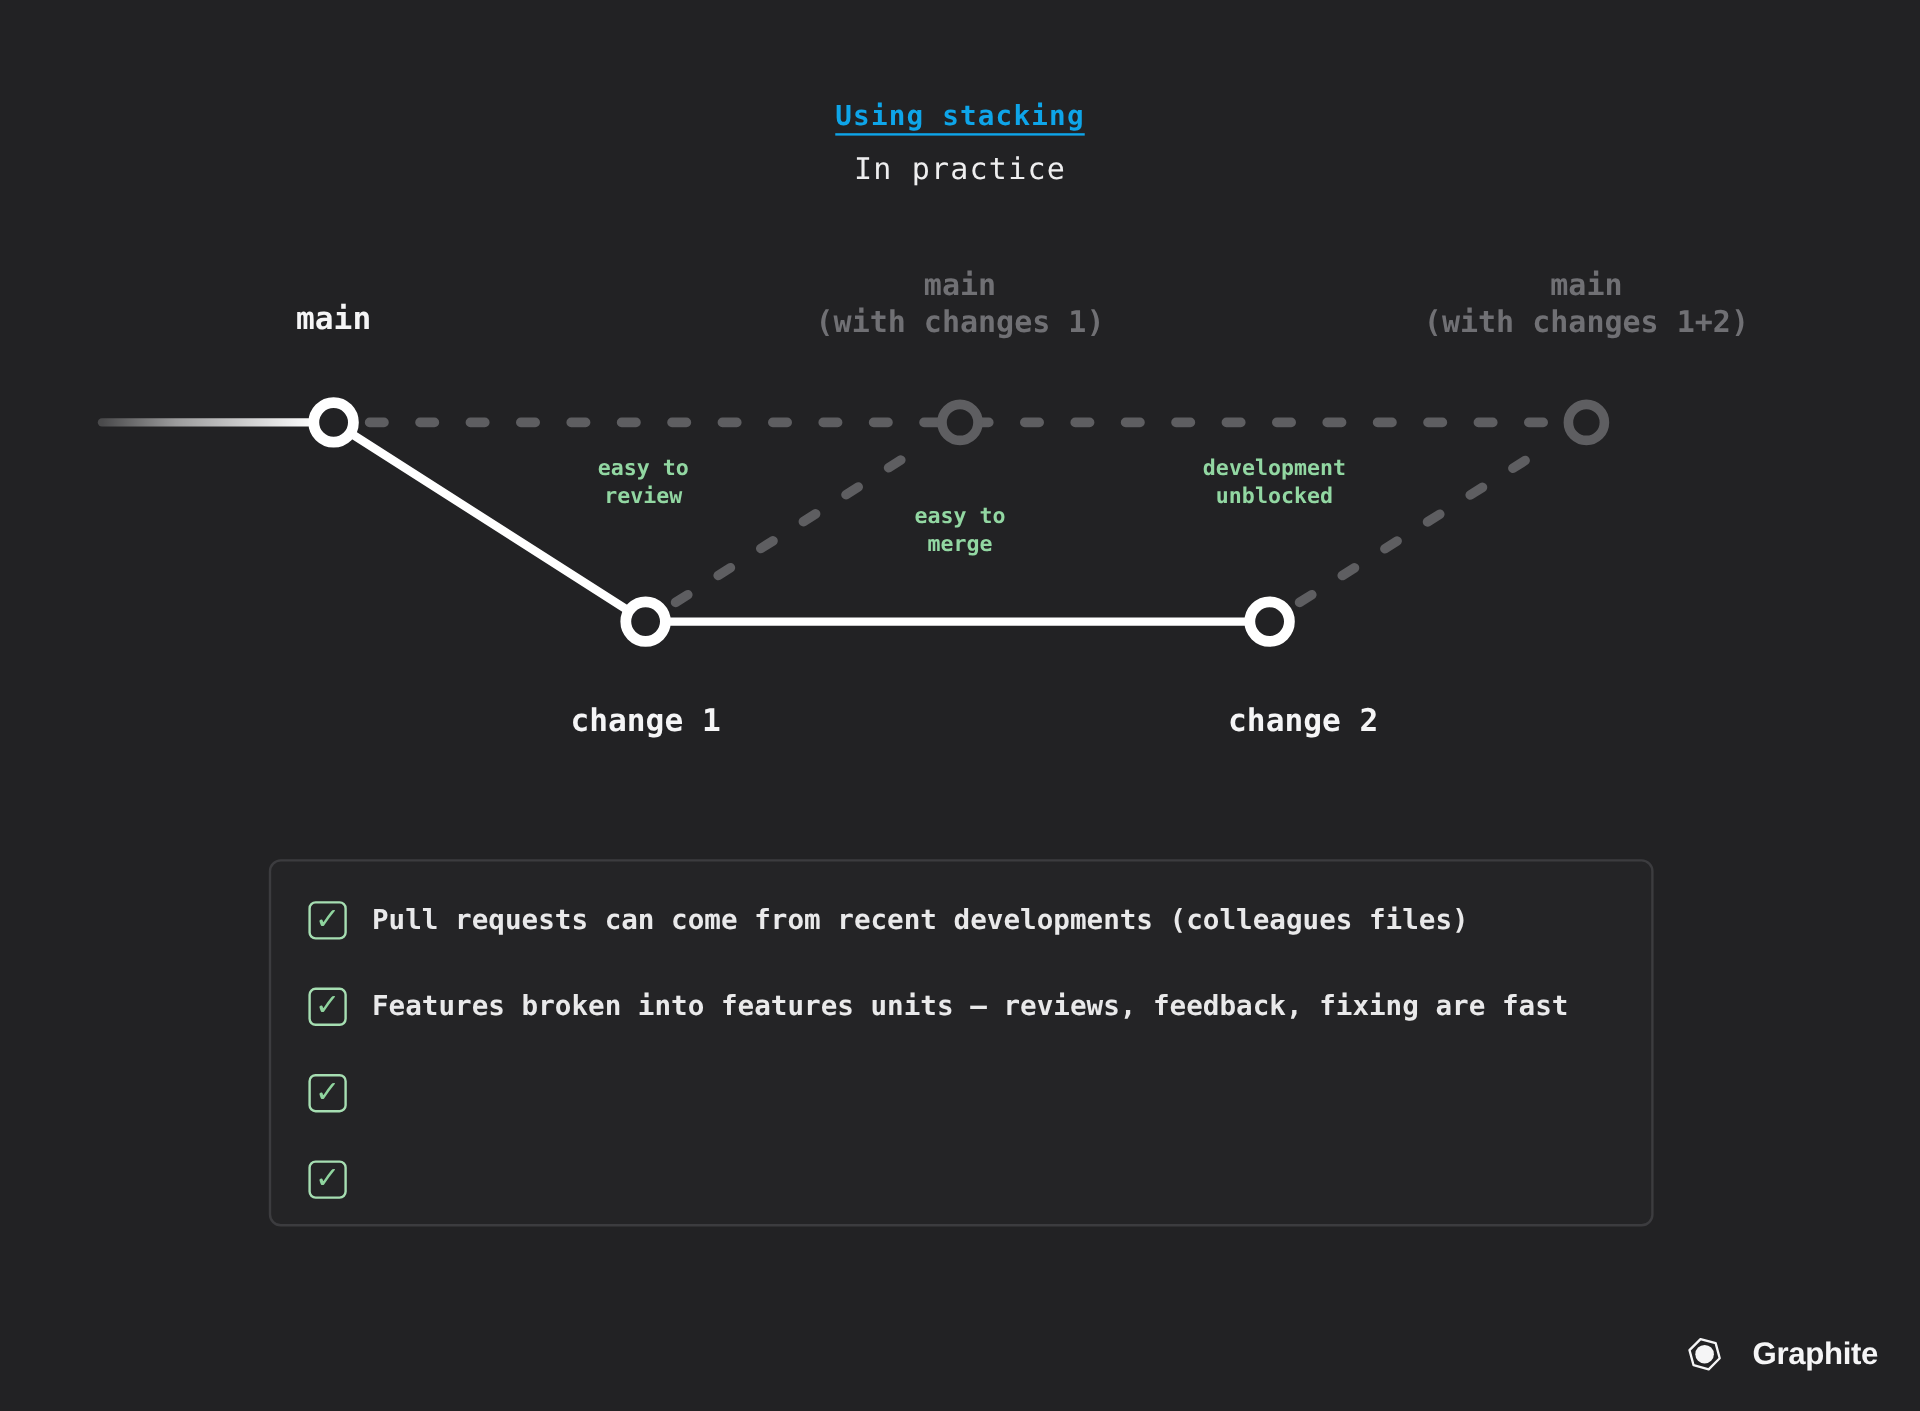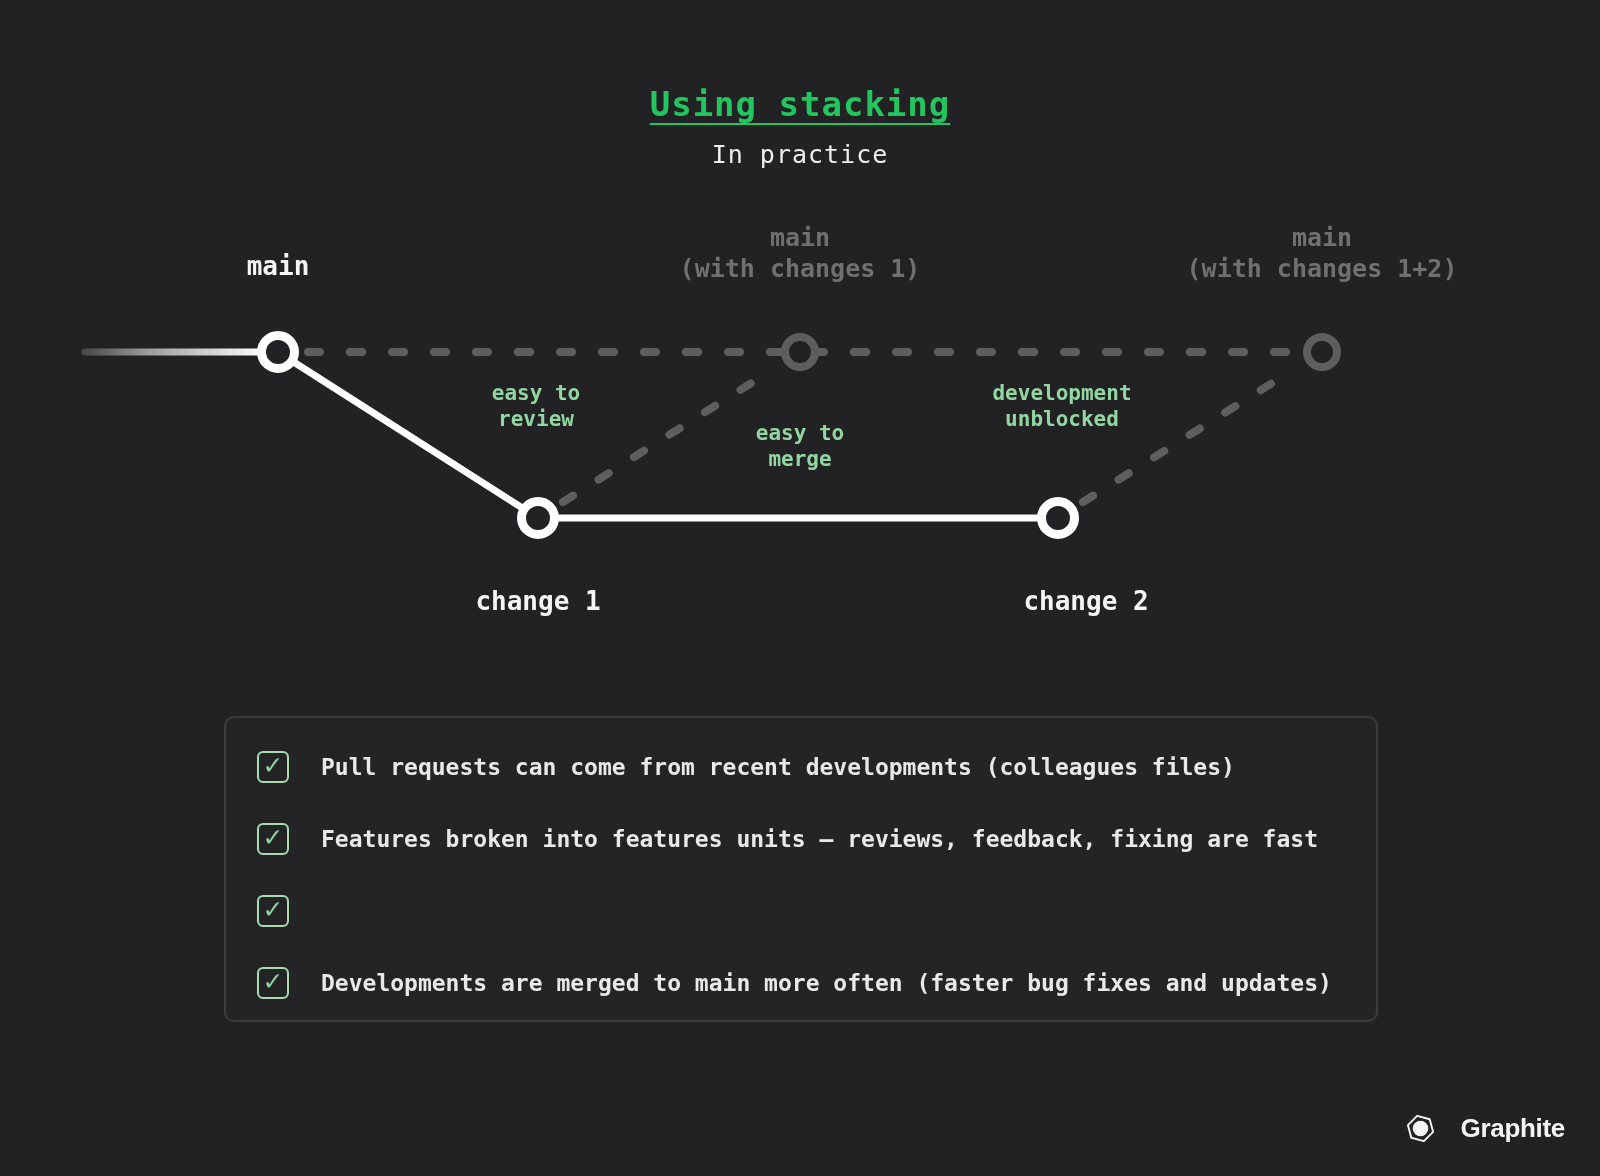--- a/index.html
+++ b/index.html
@@ -8,54 +8,54 @@
     background: #222224;
     font-family: "DejaVu Sans Mono", "Liberation Mono", monospace;
     overflow: hidden;
   }
   #canvas { position: relative; width: 1600px; height: 1176px; background: #222224; }
 
   
   .title-block { position: absolute; left: 0; right: 0; top: 84px; text-align: center; }
   .title-main {
     display: inline-block;
-    color: #22c55e; font-size: 34px; font-weight: bold;
+    color: #0ea5e9; font-size: 23px; font-weight: bold;
     text-decoration: underline; text-decoration-thickness: 2px; text-underline-offset: 7px;
     letter-spacing: 1px;
   }
   .title-sub { margin-top: 16px; color: #eeeeef; font-size: 25px; font-weight: normal; letter-spacing: 1px; }
 
   
   #graph { position: absolute; left: 0; top: 0; width: 1600px; height: 700px; }
 
   
   .dlabel { position: absolute; transform: translateX(-50%); text-align: center;
             white-space: pre-line; line-height: 1.25; }
   .lbl-white { color: #f5f5f6; font-size: 26px; font-weight: bold; }
   .lbl-ghost { color: #707074; font-size: 25px; font-weight: bold; }
-  .lbl-green { color: #92d7a2; font-size: 21px; font-weight: bold; }
+  .lbl-green { color: #92d7a2; font-size: 18px; font-weight: bold; }
 
   
   .panel {
     position: absolute; left: 224px; top: 716px; width: 1154px; height: 306px;
     border: 2px solid #3c3c3f; border-radius: 10px;
     background: rgba(255,255,255,0.012);
     padding: 13px 0 0 31px;
   }
   .row { display: flex; align-items: center; height: 72px; }
   .checkbox {
     width: 32px; height: 32px; flex: 0 0 32px;
     border: 2px solid #a6deb2; border-radius: 6px;
     display: flex; align-items: center; justify-content: center;
   }
   .check {
     font-family: "DejaVu Sans", "Liberation Sans", sans-serif;
     color: #8fd49e; font-size: 25px; line-height: 1; margin-top: -3px;
   }
-  .item-text { margin-left: 32px; color: #e9e9ea; font-size: 23px; font-weight: bold; white-space: nowrap; text-align: right; }
+  .item-text { margin-left: 21px; color: #e9e9ea; font-size: 23px; font-weight: bold; white-space: nowrap; text-align: right; }
 
   
   .footer {
     position: absolute; right: 35px; bottom: 32px;
     display: flex; align-items: center; gap: 24px;
   }
   .brand-name {
     font-family: "Liberation Sans", "DejaVu Sans", sans-serif;
     color: #f5f5f6; font-size: 26px; font-weight: 600; letter-spacing: -0.3px;
   }
@@ -130,21 +130,20 @@
     </div>
     <div class="row">
       <span class="checkbox">
         <span class="check">✓</span>
       </span>
     </div>
     <div class="row">
       <span class="checkbox">
         <span class="check">✓</span>
       </span>
-      <span class="item-text">Developments are merged to main more often (faster bug fixes and updates)</span>
     </div>
   </section>
 
   <div class="footer">
     <svg width="31" height="31" viewBox="0 0 32 32">
       <polygon points="29,19.5 19.5,29 6.5,25.5 3,12.5 12.5,3 25.5,6.5" fill="none" stroke="#f5f5f6" stroke-width="2" stroke-linejoin="round"></polygon>
       <circle cx="16" cy="16" r="8" fill="#f5f5f6"></circle>
     </svg>
     <span class="brand-name">Graphite</span>
   </div>

